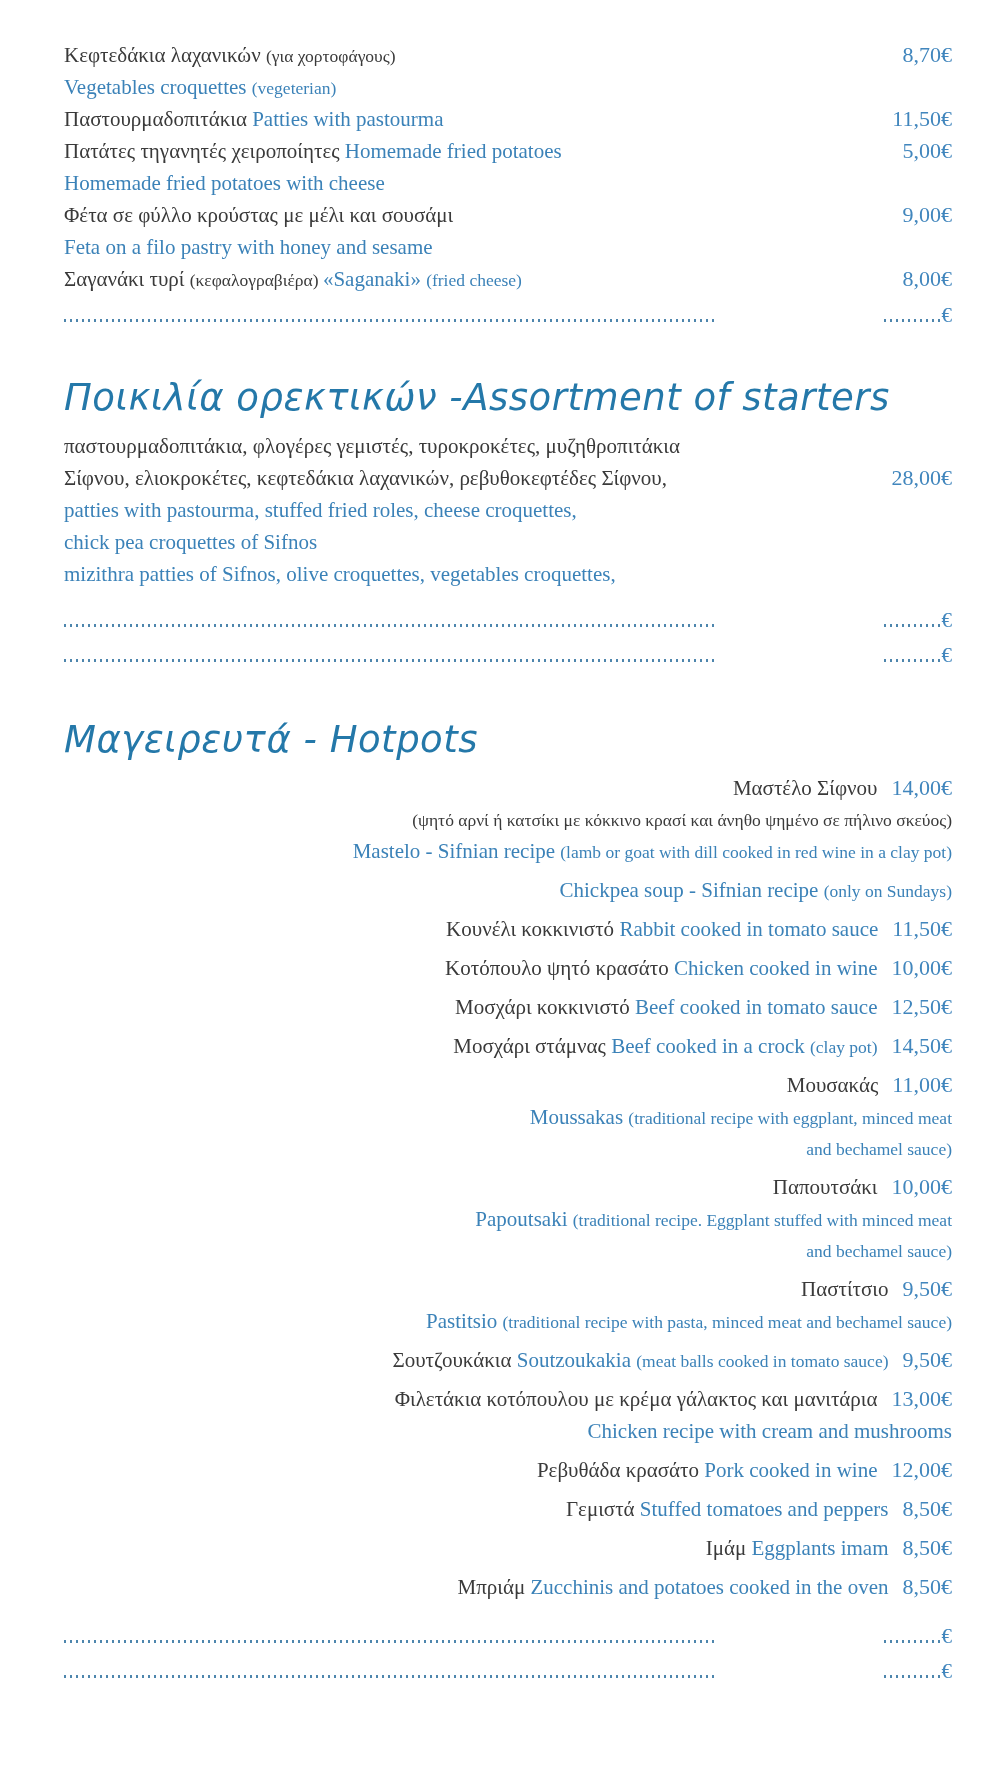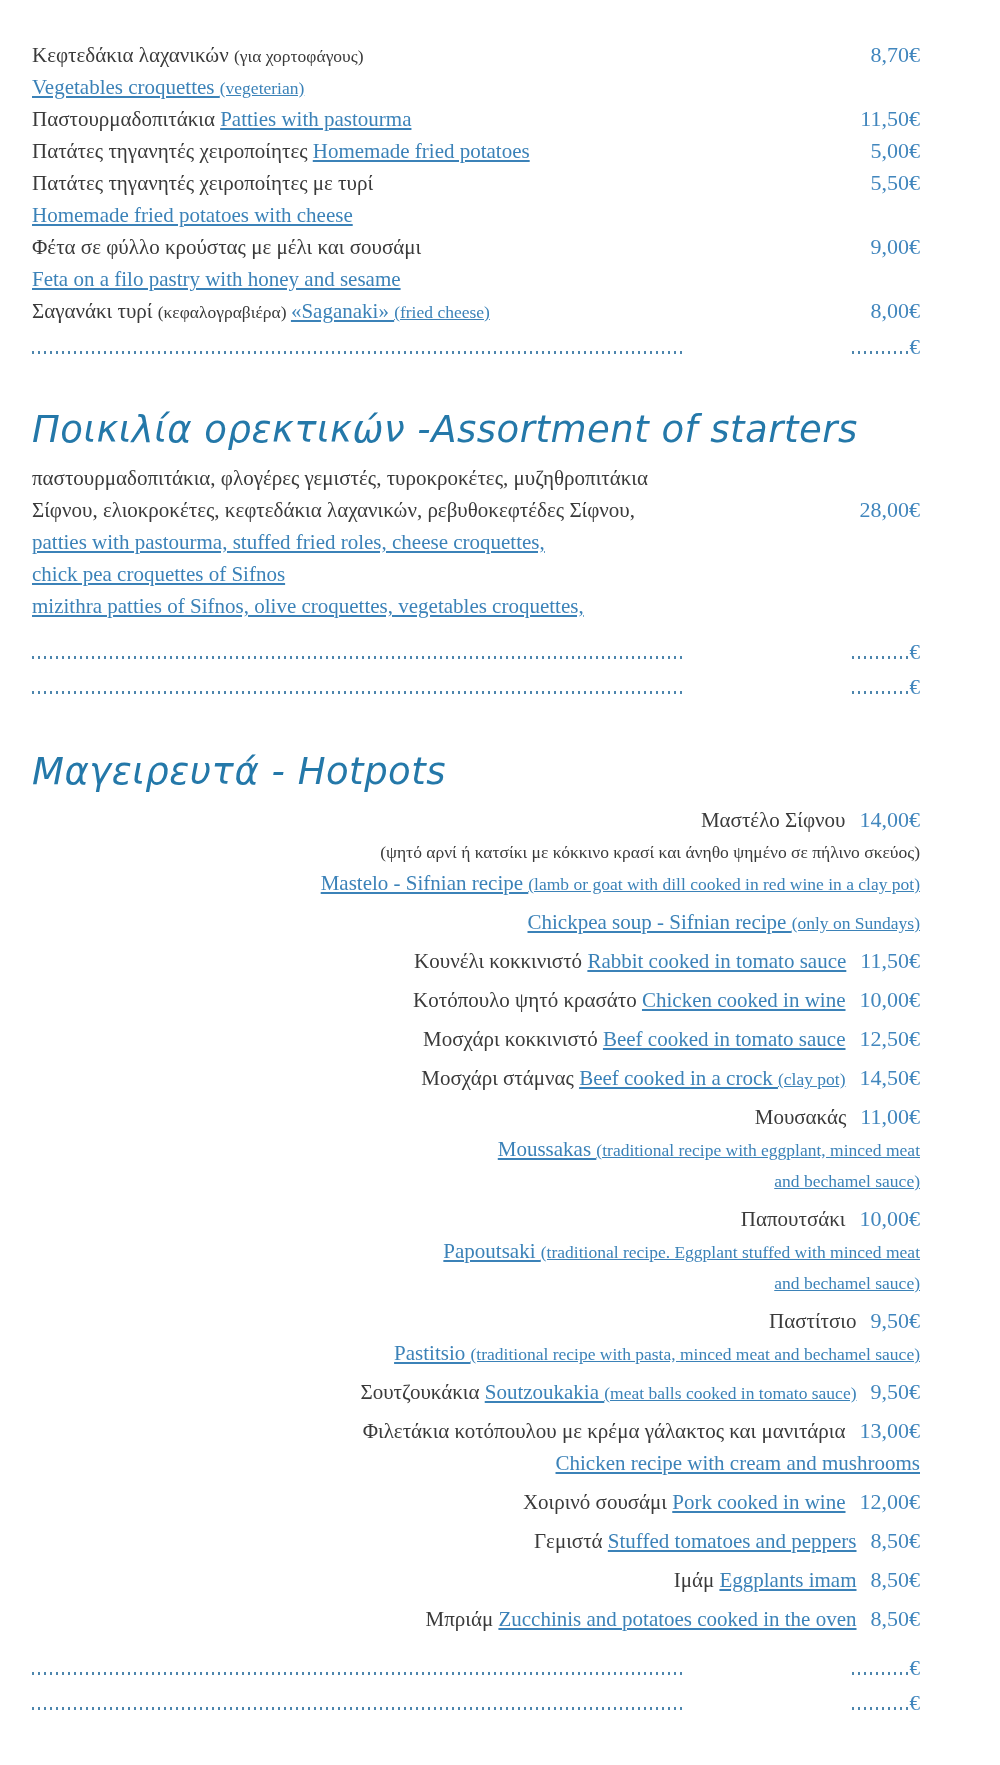--- a/index.html
+++ b/index.html
@@ -1,26 +1,26 @@
 <!DOCTYPE html>
 <html><head>
 <meta charset="utf-8">
 <style>
   html,body{margin:0;padding:0;}
   body{
     width:1000px;height:1765px;background:#ffffff;overflow:hidden;
     font-family:"Liberation Serif","DejaVu Serif",serif;
   }
   .page{
-    width:888px;margin-left:32px;padding-top:40px;
+    width:888px;margin-left:64px;padding-top:40px;
   }
   .line{display:flex;align-items:baseline;line-height:30px;}
   .line-text{flex:1 1 auto;min-width:0;}
   .t-gr{color:var(--greek);font-size:21px;}
-  .t-en{color:var(--english);font-size:21px;text-decoration:underline;}
+  .t-en{color:var(--english);font-size:21px;}
   .t-sm{font-size:17.5px;}
   .price{color:var(--price);font-size:22px;white-space:nowrap;padding-left:14px;}
   .item.spaced{margin-bottom:7px;text-align:right;}
   .heading{
     font-family:"DejaVu Sans","Liberation Sans",sans-serif;
     font-style:italic;font-weight:normal;
     color:var(--heading);font-size:37px;line-height:46px;
     letter-spacing:.5px;margin:0 0 10px 0;
   }
   .dots-row{display:flex;justify-content:space-between;align-items:flex-end;height:30px;padding-bottom:5px;}
@@ -54,24 +54,20 @@
       </div>
     </div>
     <div class="item">
       <div class="line">
         <span class="line-text"><span class="t-gr">Πατάτες τηγανητές χειροποίητες </span><span class="t-en">Homemade fried potatoes</span></span>
         <span class="price">5,00€</span>
       </div>
     </div>
     <div class="item">
       <div class="line">
-        <span class="line-text"><span class="t-gr">Πατάτες τηγανητές χειροποίητες με τυρί</span></span>
-        <span class="price">5,50€</span>
-      </div>
-      <div class="line">
         <span class="line-text"><span class="t-en">Homemade fried potatoes with cheese</span></span>
       </div>
     </div>
     <div class="item">
       <div class="line">
         <span class="line-text"><span class="t-gr">Φέτα σε φύλλο κρούστας με μέλι και σουσάμι</span></span>
         <span class="price">9,00€</span>
       </div>
       <div class="line">
         <span class="line-text"><span class="t-en">Feta on a filo pastry with honey and sesame</span></span>
@@ -211,21 +207,21 @@
       <div class="line">
         <span class="line-text"><span class="t-gr">Φιλετάκια κοτόπουλου με κρέμα γάλακτος και μανιτάρια</span></span>
         <span class="price">13,00€</span>
       </div>
       <div class="line">
         <span class="line-text"><span class="t-en">Chicken recipe with cream and mushrooms</span></span>
       </div>
     </div>
     <div class="item spaced">
       <div class="line">
-        <span class="line-text"><span class="t-gr">Χοιρινό σουσάμι </span><span class="t-en">Pork cooked in wine</span></span>
+        <span class="line-text"><span class="t-gr">Ρεβυθάδα κρασάτο </span><span class="t-en">Pork cooked in wine</span></span>
         <span class="price">12,00€</span>
       </div>
     </div>
     <div class="item spaced">
       <div class="line">
         <span class="line-text"><span class="t-gr">Γεμιστά </span><span class="t-en">Stuffed tomatoes and peppers</span></span>
         <span class="price">8,50€</span>
       </div>
     </div>
     <div class="item spaced">

